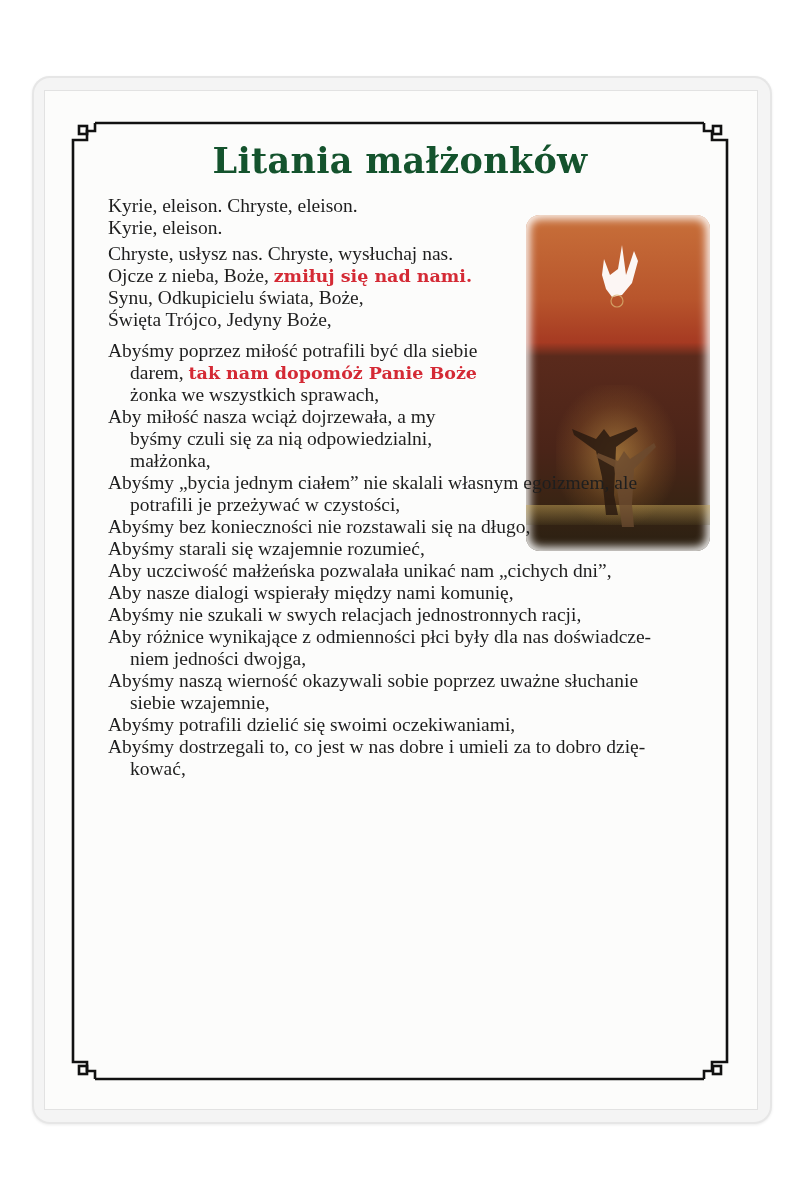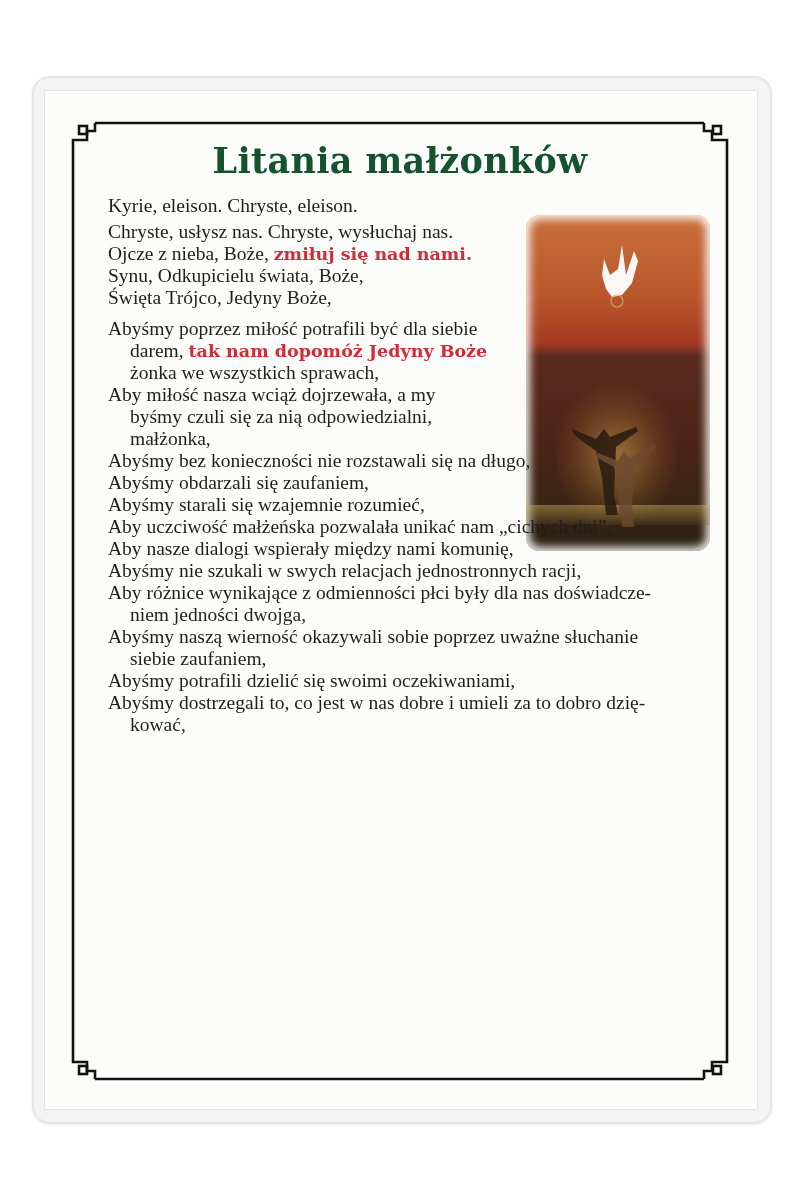--- a/index.html
+++ b/index.html
@@ -95,44 +95,46 @@
     </g>
     <g fill="#2a1a10" opacity="0.85">
       <path d="M46 214 L70 224 L78 214 L84 222 L110 212 L112 216 L90 232 L88 280 L92 300 L80 300 L76 262 L70 236 L48 220 Z"></path>
       <path d="M72 238 L92 246 L98 236 L104 244 L128 228 L130 232 L108 254 L106 290 L108 312 L96 312 L92 280 L88 252 L70 242 Z" fill="#6a4a30" opacity="0.9"></path>
     </g>
   </svg>
 </div>
 
 <div class="text-block">
   <div class="line">Kyrie, eleison. Chryste, eleison.</div>
+  <div class="line">Kyrie, eleison.</div>
   <div class="gap"></div>
   <div class="line">Chryste, usłysz nas. Chryste, wysłuchaj nas.</div>
   <div class="line">
     <span>Ojcze z nieba, Boże, </span><span class="red">zmiłuj się nad nami.</span>
   </div>
   <div class="line">Synu, Odkupicielu świata, Boże,</div>
   <div class="line">Święta Trójco, Jedyny Boże,</div>
   <div class="gap-big"></div>
 
   <div class="line">Abyśmy poprzez miłość potrafili być dla siebie</div>
   <div class="line indent">
-    <span>darem, </span><span class="red">tak nam dopomóż Jedyny Boże</span>
+    <span>darem, </span><span class="red">tak nam dopomóż Panie Boże</span>
   </div>
 
   <div class="line indent">żonka we wszystkich sprawach,</div>
   <div class="line">Aby miłość nasza wciąż dojrzewała, a my</div>
   <div class="line indent">byśmy czuli się za nią odpowiedzialni,</div>
   <div class="line indent">małżonka,</div>
+  <div class="line">Abyśmy „bycia jednym ciałem” nie skalali własnym egoizmem, ale</div>
+  <div class="line indent">potrafili je przeżywać w czystości,</div>
   <div class="line">Abyśmy bez konieczności nie rozstawali się na długo,</div>
-  <div class="line">Abyśmy obdarzali się zaufaniem,</div>
   <div class="line">Abyśmy starali się wzajemnie rozumieć,</div>
   <div class="line">Aby uczciwość małżeńska pozwalała unikać nam „cichych dni”,</div>
   <div class="line">Aby nasze dialogi wspierały między nami komunię,</div>
   <div class="line">Abyśmy nie szukali w swych relacjach jednostronnych racji,</div>
   <div class="line">Aby różnice wynikające z odmienności płci były dla nas doświadcze-</div>
   <div class="line indent">niem jedności dwojga,</div>
   <div class="line">Abyśmy naszą wierność okazywali sobie poprzez uważne słuchanie</div>
-  <div class="line indent">siebie zaufaniem,</div>
+  <div class="line indent">siebie wzajemnie,</div>
   <div class="line">Abyśmy potrafili dzielić się swoimi oczekiwaniami,</div>
   <div class="line">Abyśmy dostrzegali to, co jest w nas dobre i umieli za to dobro dzię-</div>
   <div class="line indent">kować,</div>
 </div>
 
 </body></html>

